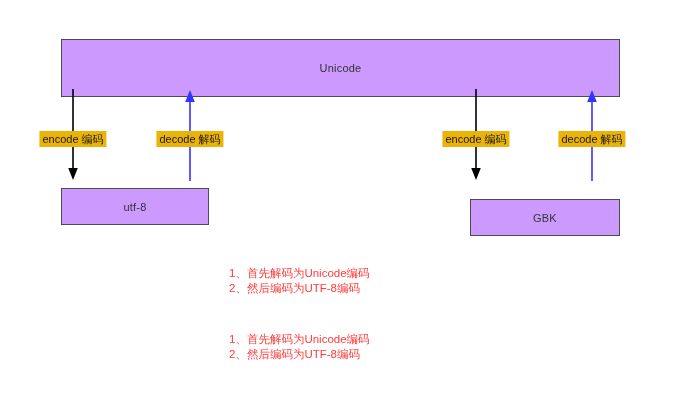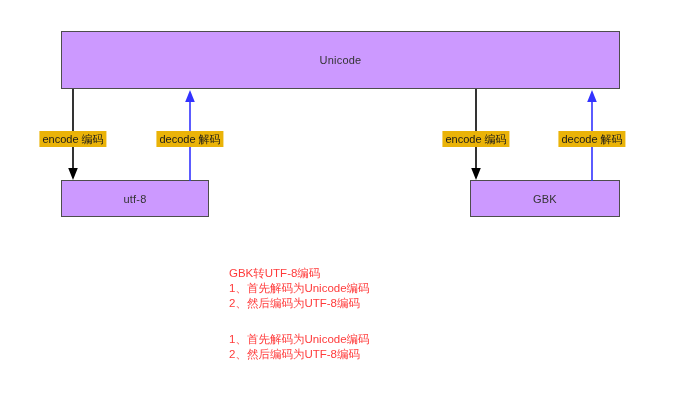--- a/index.html
+++ b/index.html
@@ -25,36 +25,37 @@
     position: absolute;
     box-sizing: border-box;
     background: #cc99ff;
     border: 1.5px solid #4d4d4d;
     display: flex;
     align-items: center;
     justify-content: center;
     color: #333333;
     font-size: 11px;
     letter-spacing: 0.2px;
+    margin-top: 8px;
   }
   #node-unicode {
     left: 61px;
     top: 31px;
     width: 559px;
     height: 58px;
   }
   #node-utf8 {
     left: 61px;
     top: 180px;
     width: 148px;
     height: 37px;
   }
   #node-gbk {
     left: 470px;
-    top: 180px;
+    top: 191px;
     width: 150px;
     height: 37px;
   }
 
   
   .conn {
     position: absolute;
     top: 89px;
     height: 92px;
     width: 14px;
@@ -143,21 +144,20 @@
 
   <div class="edge-label" id="label-encode-left">encode 编码</div>
 
   <div class="edge-label" id="label-decode-left">decode 解码</div>
 
   <div class="edge-label" id="label-encode-right">encode 编码</div>
 
   <div class="edge-label" id="label-decode-right">decode 解码</div>
 
   <div class="note" id="note-gbk-to-utf8">
-    <span class="note-line">GBK转UTF-8编码</span>
     <span class="note-line">1、首先解码为Unicode编码</span>
     <span class="note-line">2、然后编码为UTF-8编码</span>
   </div>
 
   <div class="note" id="note-utf8-to-gbk">
     <span class="note-line">1、首先解码为Unicode编码</span>
     <span class="note-line">2、然后编码为UTF-8编码</span>
   </div>
 
 </div>

